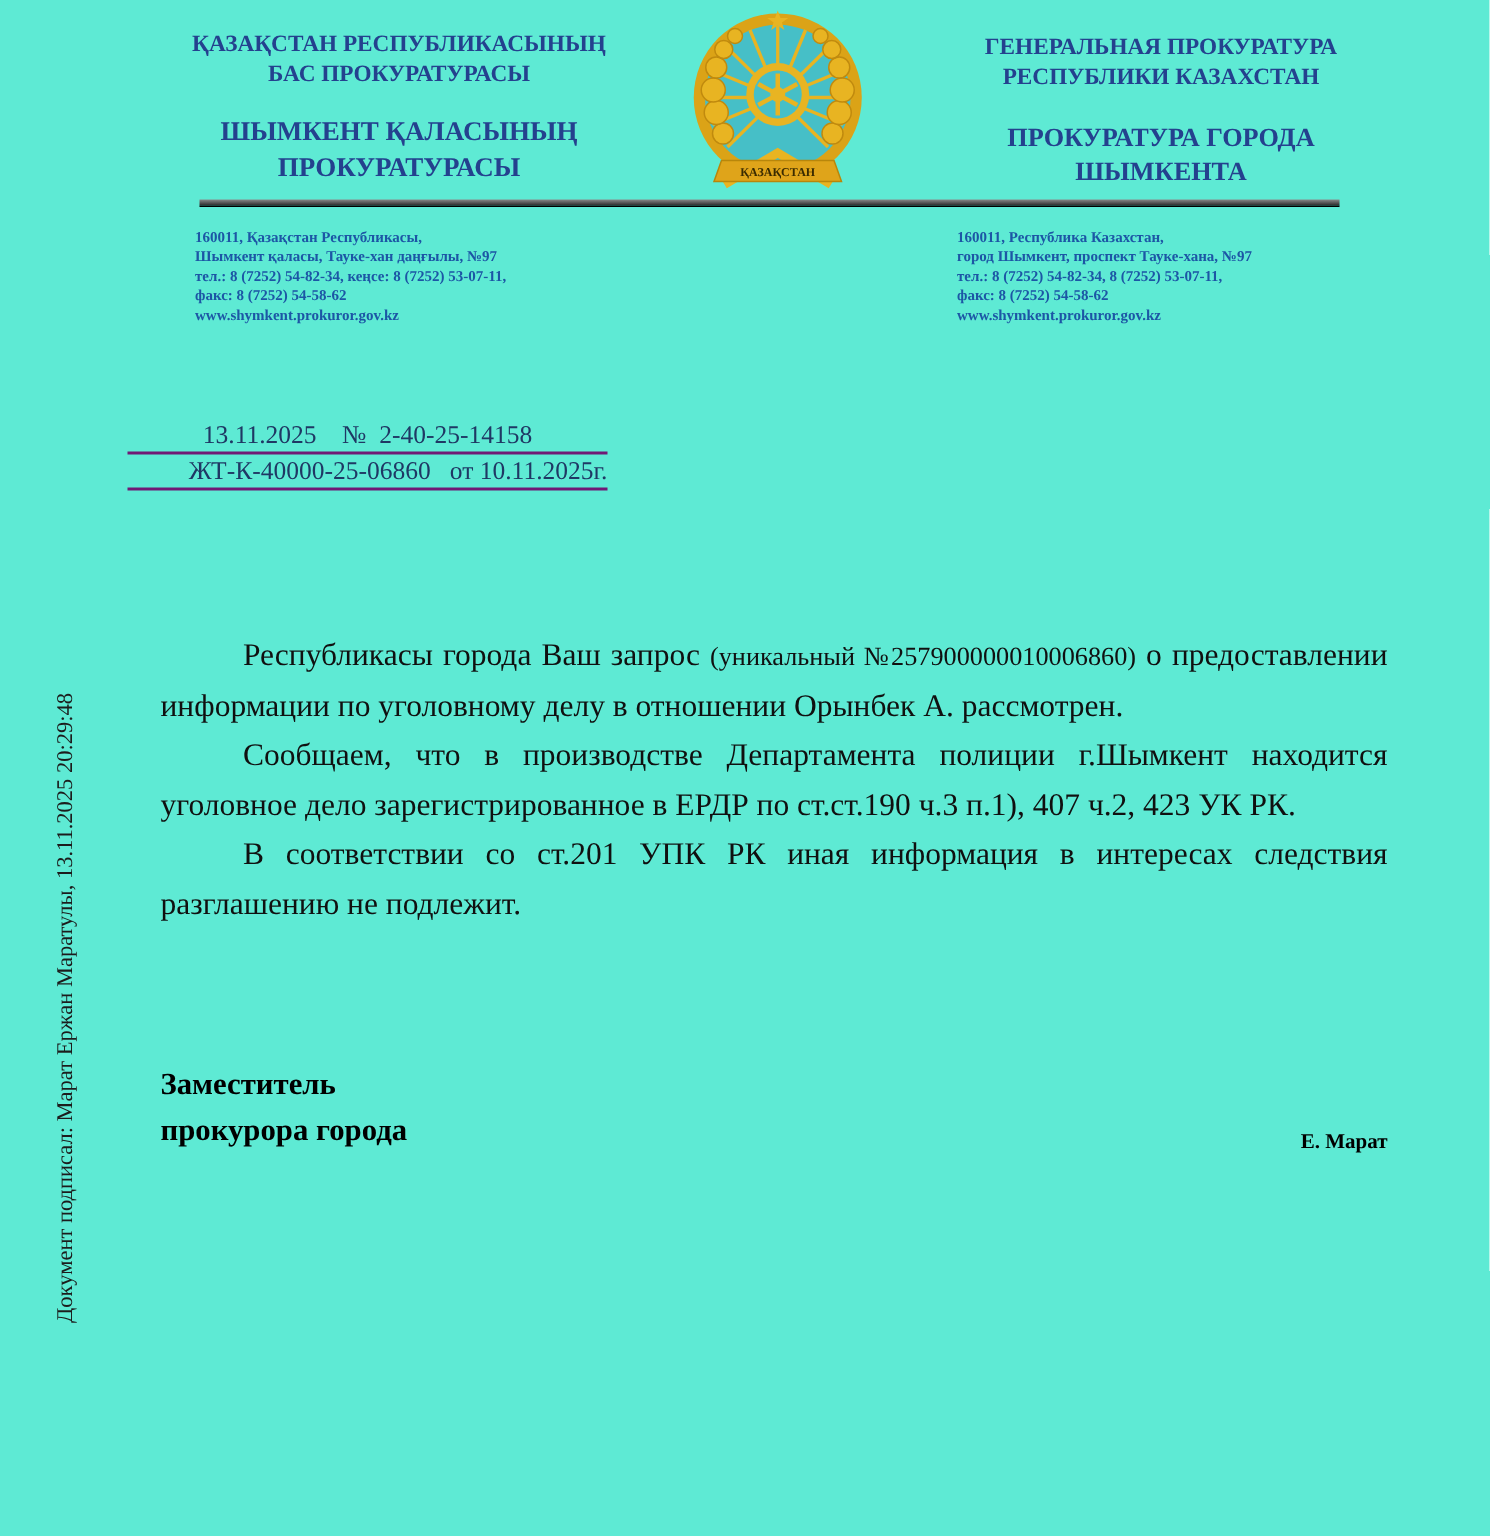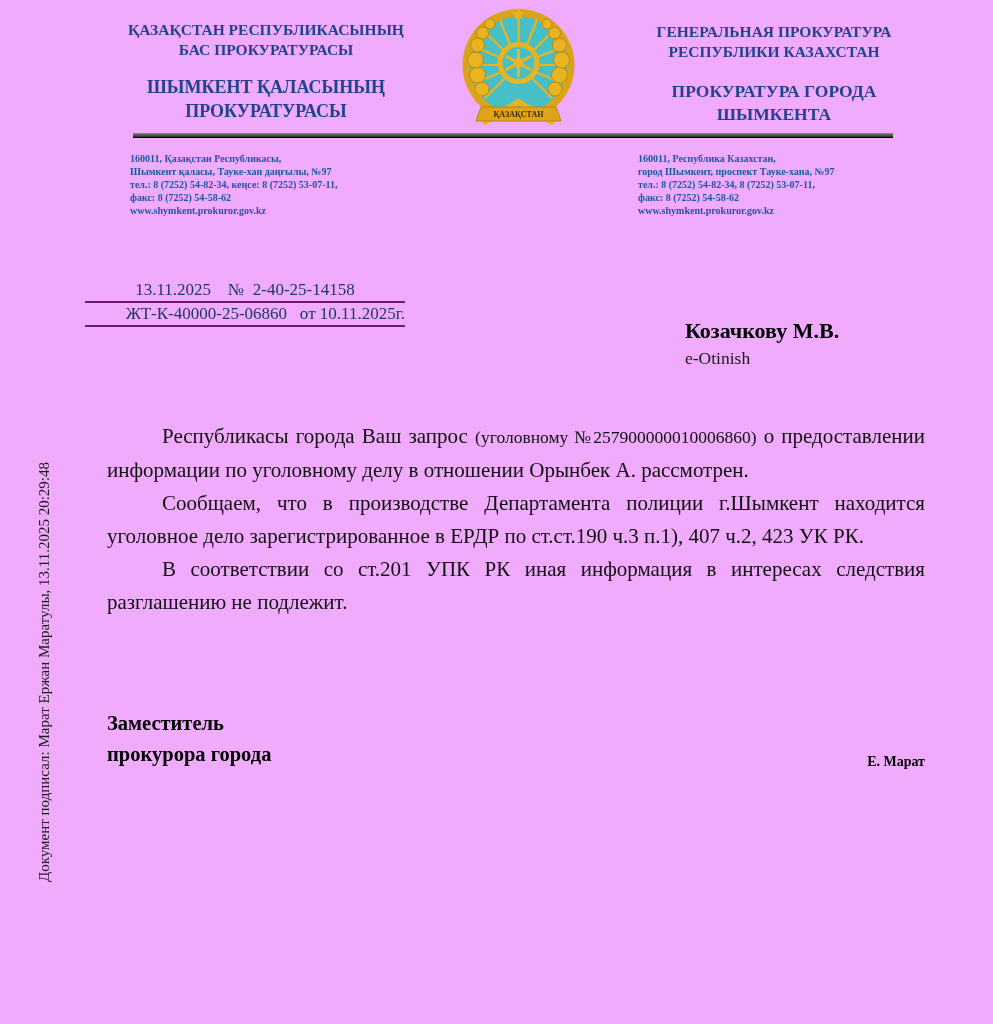--- a/index.html
+++ b/index.html
@@ -1,17 +1,17 @@
 <!DOCTYPE html>
 <html><head>
 <meta charset="utf-8">
 <style>
   html,body{margin:0;padding:0;background:#fff;}
   .page{
-    position:relative;width:993px;height:1024px;background:#f0abfc;overflow:hidden;
+    position:relative;width:993px;height:1024px;background:#5eead4;overflow:hidden;
     font-family:"Liberation Serif",serif;color:#111;
   }
   
   .hdr-left{
     position:absolute;top:20px;left:116px;width:300px;text-align:center;
     color:#24418e;font-weight:bold;
   }
   .hdr-right{
     position:absolute;top:22px;left:643px;width:262px;text-align:center;
     color:#24418e;font-weight:bold;
@@ -140,27 +140,23 @@
 город Шымкент, проспект Тауке-хана,  №97
 тел.:  8 (7252) 54-82-34, 8 (7252)  53-07-11,
 факс: 8 (7252) 54-58-62
 www.shymkent.prokuror.gov.kz</div>
 
   <div class="refblock">
     <div class="ref-line first">13.11.2025    №  2-40-25-14158</div>
     <div class="ref-line second">ЖТ-К-40000-25-06860   от 10.11.2025г.</div>
   </div>
 
-  <div class="addressee">
-    <div class="addr-name">Козачкову М.В.</div>
-    <div class="addr-channel">e-Otinish</div>
-  </div>
 
   <div class="bodytext">
-    <p><span>Республикасы города Ваш запрос </span><span class="small-inline">(уголовному №257900000010006860)</span><span> о предоставлении информации по уголовному делу в отношении Орынбек А. рассмотрен.</span></p>
+    <p><span>Республикасы города Ваш запрос </span><span class="small-inline">(уникальный №257900000010006860)</span><span> о предоставлении информации по уголовному делу в отношении Орынбек А. рассмотрен.</span></p>
     <p>Сообщаем, что в производстве Департамента полиции г.Шымкент находится уголовное дело зарегистрированное в ЕРДР по ст.ст.190 ч.3 п.1), 407 ч.2, 423 УК РК.</p>
     <p>В соответствии со ст.201 УПК РК иная информация в интересах следствия разглашению не подлежит.</p>
   </div>
 
   <div class="signature">
     <div class="sig-title">Заместитель
 прокурора города</div>
     <div class="sig-name">Е. Марат</div>
   </div>
 

